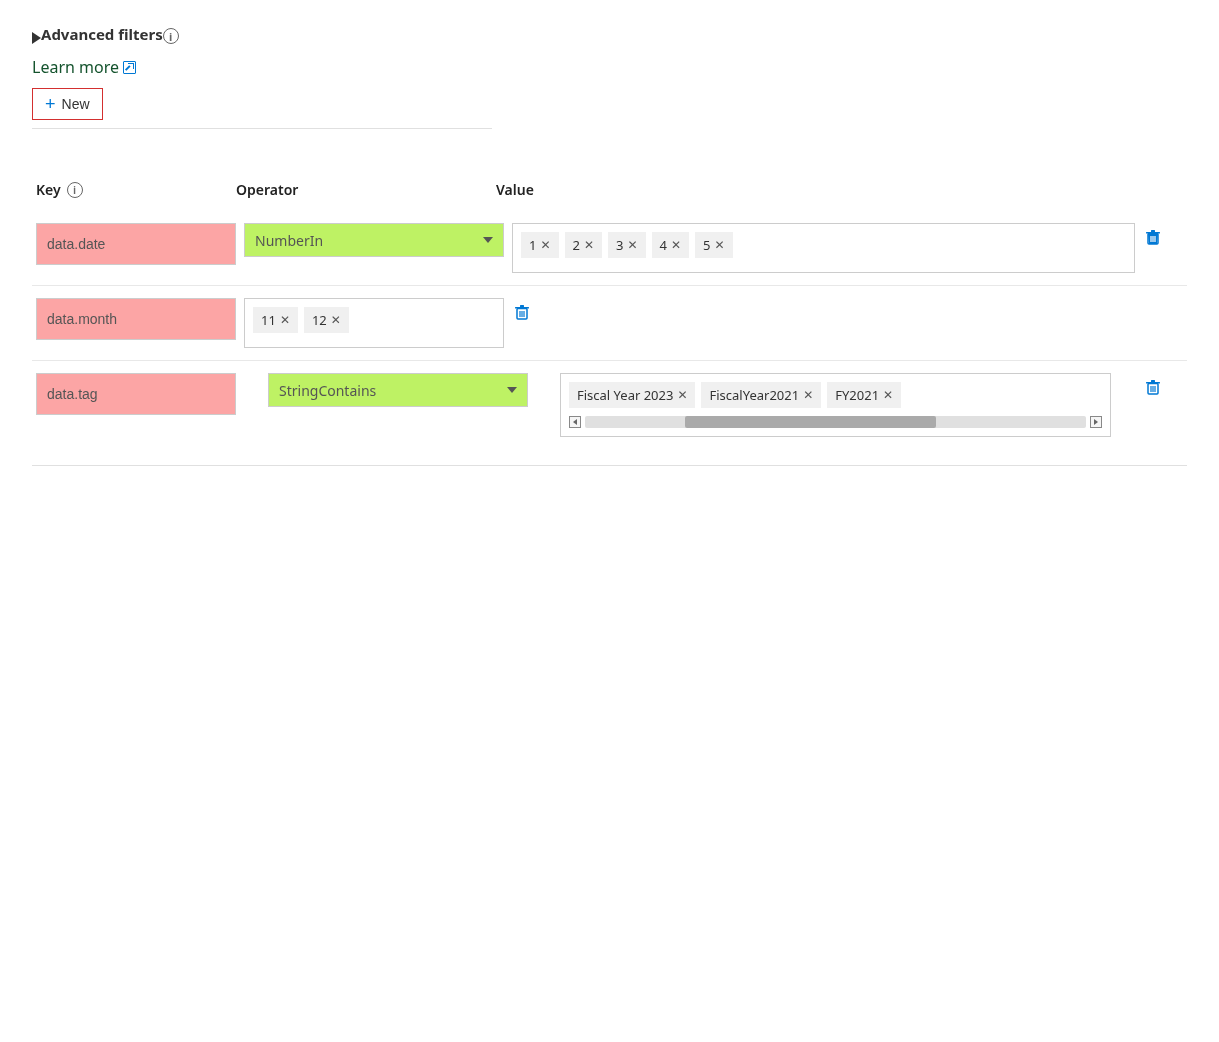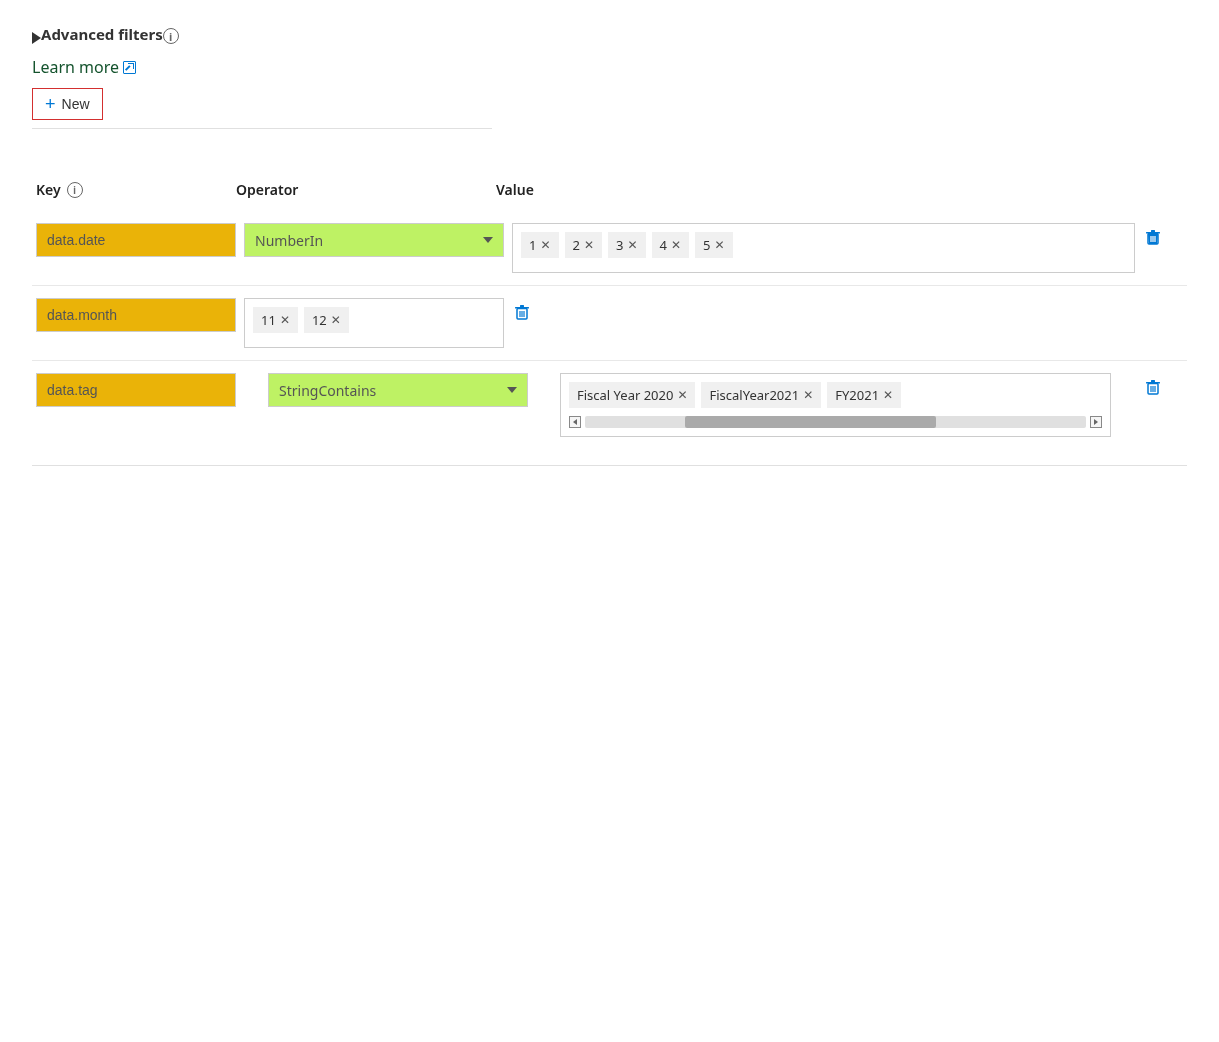--- a/index.html
+++ b/index.html
@@ -130,22 +130,22 @@
       padding: 12px 4px;
       border-bottom: 1px solid #e8e8e8;
     }
     .filter-row:last-child { border-bottom: none; gap: 32px; }
 
     .key-input {
       border: 1px solid #ccc;
       padding: 6px 10px;
       font-size: 14px;
       color: #555;
-      background: #eab308;
-      height: 34px;
+      background: #fca5a5;
+      height: 42px;
       outline: none;
     }
 
     .operator-select {
       display: flex;
       align-items: center;
       justify-content: space-between;
       border: 1px solid #ccc;
       padding: 6px 10px;
       font-size: 14px;
@@ -344,21 +344,21 @@
 
     <div class="filter-row">
       <input class="key-input" type="text" value="data.tag" style="">
       <div class="operator-select">
         <span>StringContains</span>
         <span class="chevron-down"></span>
       </div>
       <div class="value-box">
         <div class="value-tags">
           <span class="tag">
-              <span>Fiscal Year 2020</span>
+              <span>Fiscal Year 2023</span>
               <span class="tag-x">✕</span>
             </span>
           <span class="tag">
               <span>FiscalYear2021</span>
               <span class="tag-x">✕</span>
             </span>
           <span class="tag">
               <span>FY2021</span>
               <span class="tag-x">✕</span>
             </span>

